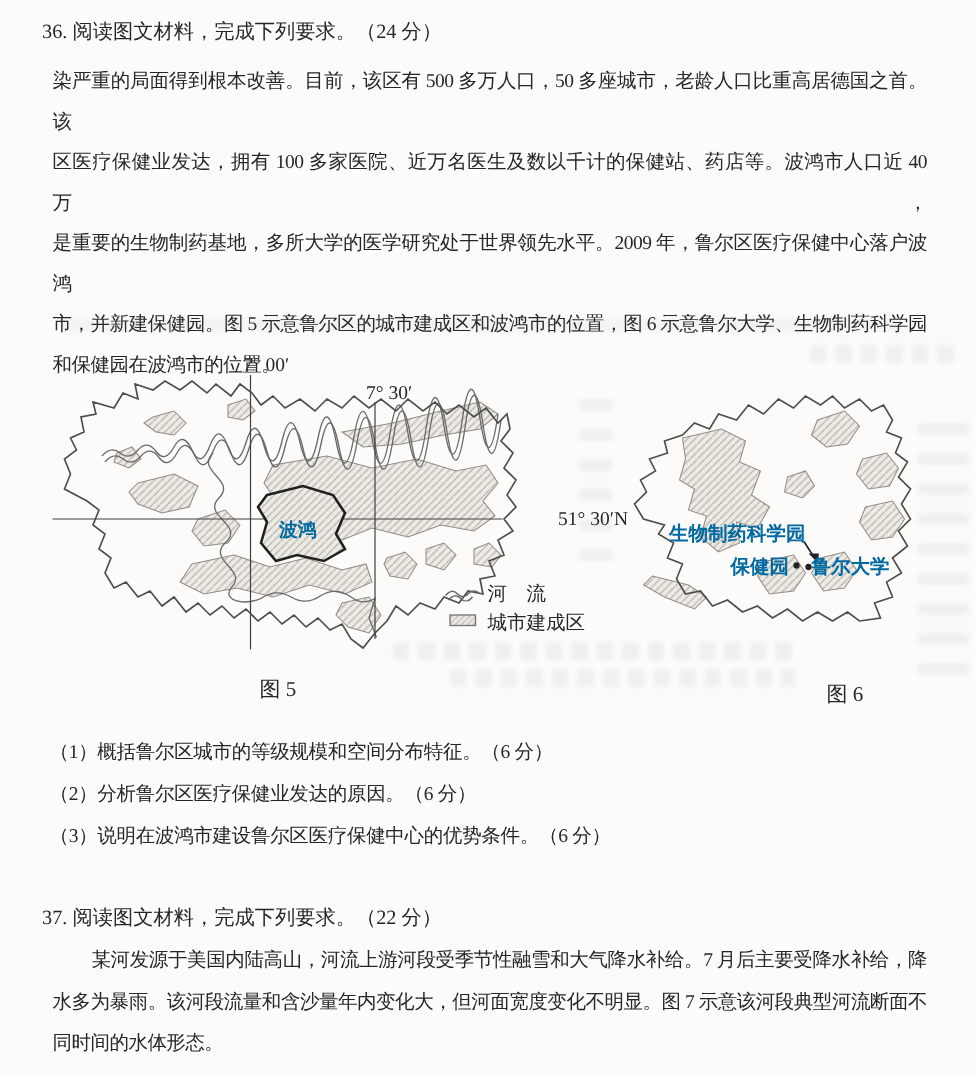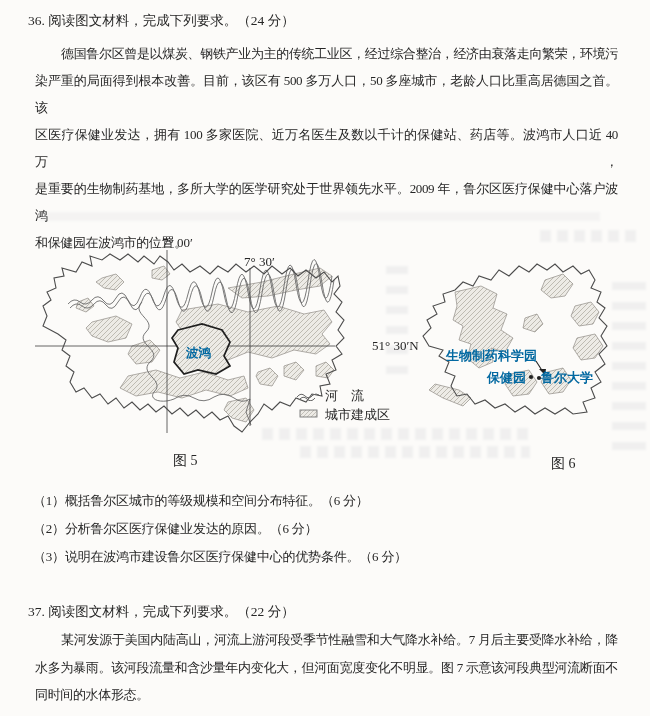--- a/index.html
+++ b/index.html
@@ -26,24 +26,24 @@
   .band { background:#6a7184; opacity:.05; }
 </style>
 </head>
 <body>
 
 <div class="page">
 
   <div class="abs hdr" style="left:28px; top:13px;">36. 阅读图文材料，完成下列要求。（24 分）</div>
 
   <div class="abs para" style="left:35px; top:40px;">
-    <div class="jl ind">德国鲁尔区曾是以煤炭、钢铁产业为主的传统工业区，经过综合整治，经济由衰落走向繁荣，环境污</div>
     <div class="jl">染严重的局面得到根本改善。目前，该区有 500 多万人口，50 多座城市，老龄人口比重高居德国之首。该</div>
     <div class="jl">区医疗保健业发达，拥有 100 多家医院、近万名医生及数以千计的保健站、药店等。波鸿市人口近 40 万，</div>
     <div class="jl">是重要的生物制药基地，多所大学的医学研究处于世界领先水平。2009 年，鲁尔区医疗保健中心落户波鸿</div>
+    <div class="jl">市，并新建保健园。图 5 示意鲁尔区的城市建成区和波鸿市的位置，图 6 示意鲁尔大学、生物制药科学园</div>
     <div class="last">和保健园在波鸿市的位置。</div>
   </div>
 
   <div class="artifact band" style="left:40px; top:212px; width:560px; height:9px;"></div>
   <div class="artifact rows" style="left:612px; top:282px; width:34px; height:170px;"></div>
   <div class="artifact cols" style="left:540px; top:230px; width:100px; height:12px;"></div>
   <div class="artifact cols" style="left:262px; top:428px; width:268px; height:12px;"></div>
   <div class="artifact cols" style="left:300px; top:446px; width:230px; height:12px;"></div>
   <div class="artifact rows" style="left:386px; top:266px; width:22px; height:120px;"></div>
 

